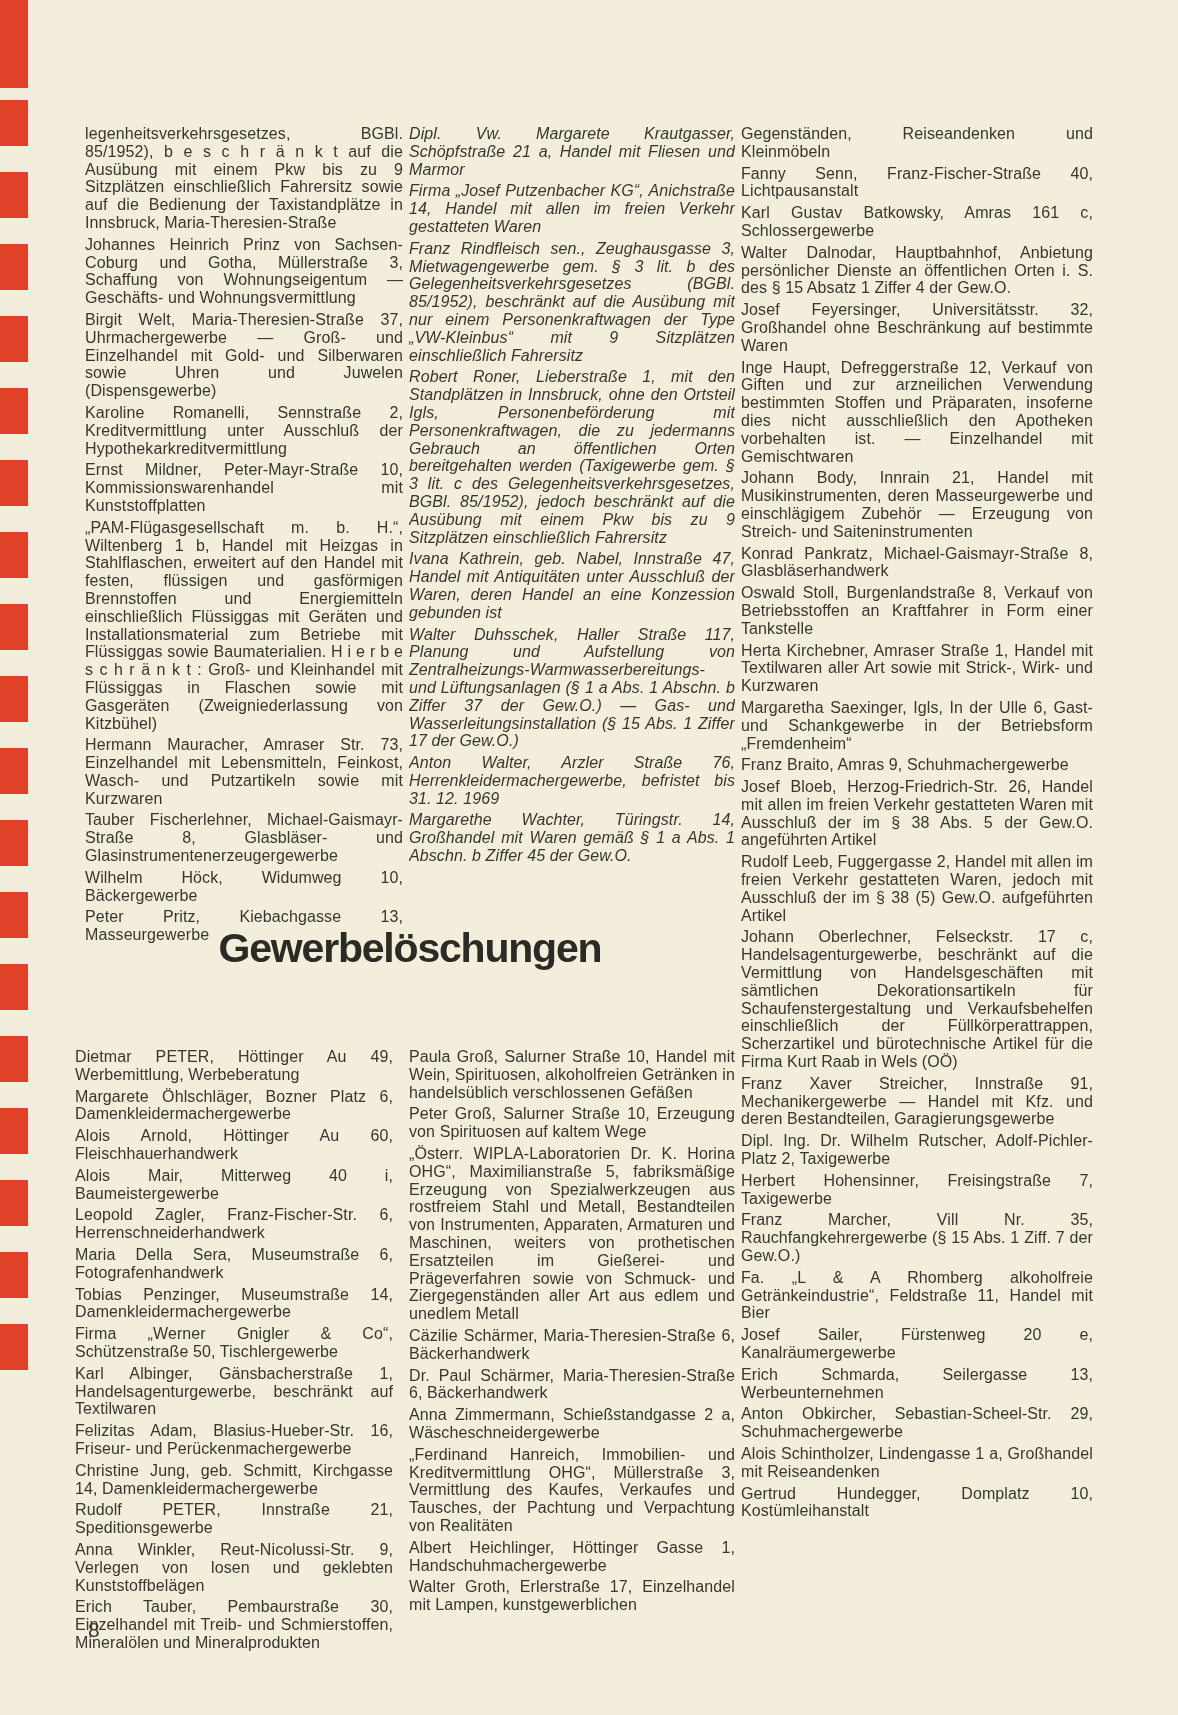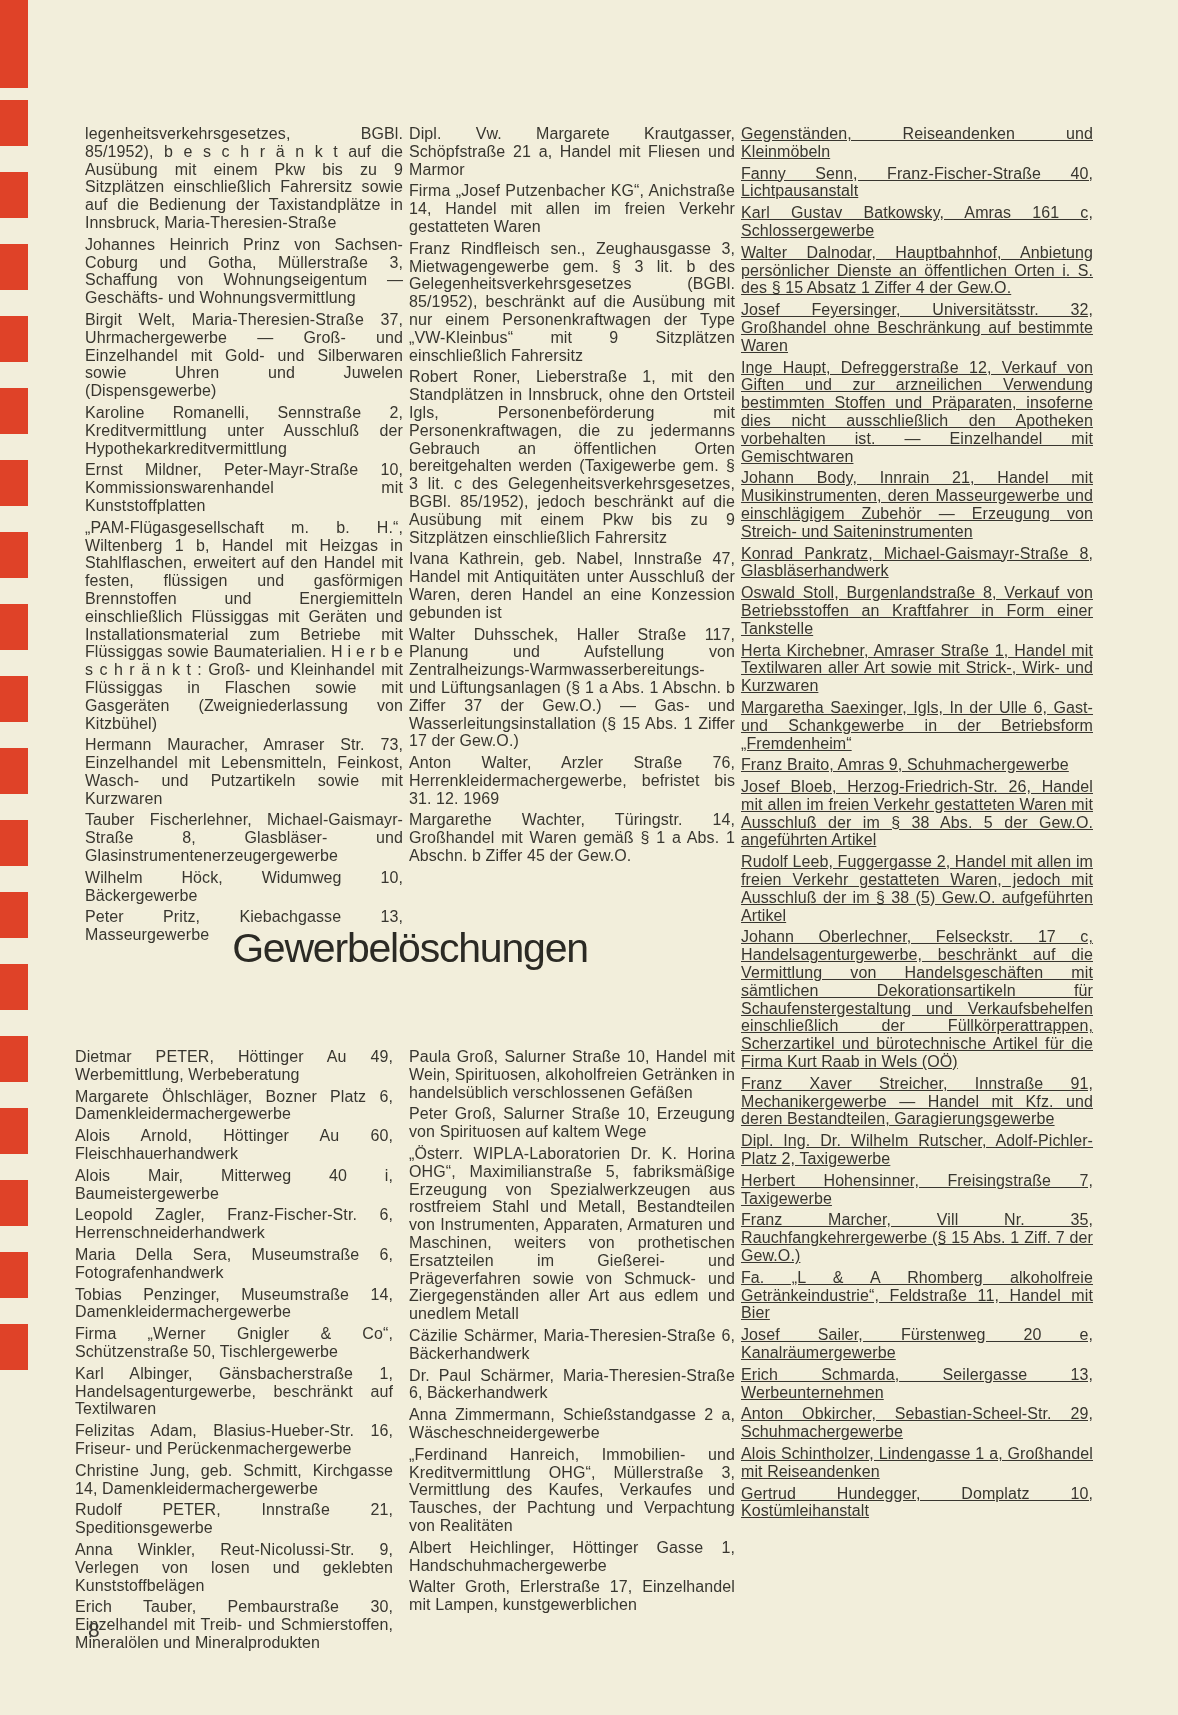--- a/index.html
+++ b/index.html
@@ -48,33 +48,33 @@
     margin-top: 40px;
   }
   .col .entry {
     margin: 0 0 4px 0;
     font-size: 16px;
     line-height: 17.8px;
     text-align: justify;
     letter-spacing: 0.1px;
   }
   .col1-top   { left: 85px;  top: 85px;  width: 318px; height: 846px; }
-  .col2-top   { left: 409px; top: 85px;  width: 326px; height: 846px; }
+  .col2-top   { left: 409px; top: 85px;  width: 326px; height: 846px; font-style: italic; }
   .col1-bottom{ left: 75px;  top: 1008px; width: 318px; height: 642px; }
   .col2-bottom{ left: 409px; top: 1008px; width: 326px; height: 642px; }
-  .col3       { left: 741px; top: 85px;  width: 352px; height: 1540px; text-decoration: underline; }
+  .col3       { left: 741px; top: 85px;  width: 352px; height: 1540px; }
   .heading {
     position: absolute;
     left: 85px;
     top: 925px;
     width: 650px;
     margin: 0;
     text-align: center;
     font-size: 41px;
-    font-weight: normal;
+    font-weight: bold;
     letter-spacing: -1.2px;
     color: #2b2a24;
   }
   .page-number {
     position: absolute;
     left: 88px;
     top: 1618px;
     font-size: 21px;
     color: #3b3933;
   }

